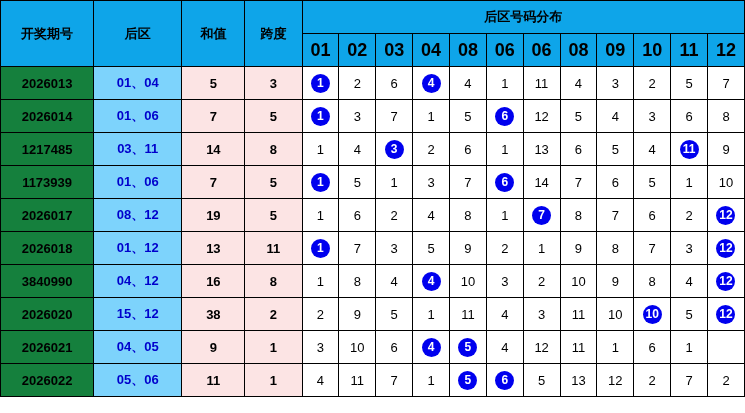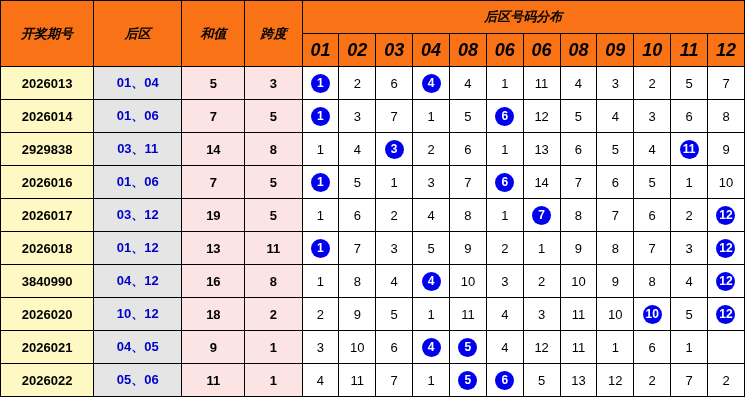--- a/index.html
+++ b/index.html
@@ -17,38 +17,37 @@
   table.lottery th, table.lottery td{
     border:1px solid #000000;
     text-align:center;
     vertical-align:middle;
     font-size:13px;
     padding:0;
     height:33px;
     box-sizing:border-box;
   }
   thead th{
-    background:#f97316;
+    background:#0ea5e9;
     font-weight:bold;
     font-size:14px;
     color:#000;
-    font-style:italic;
   }
   thead th.sub{
     font-size:18px;
     font-weight:bold;
   }
   td.period{
-    background:#fef9c3;
+    background:#15803d;
     font-weight:bold;
     font-size:13px;
     margin-left:32px;
   }
   td.houqu{
-    background:#e5e5e5;
+    background:#7dd3fc;
     color:#0000cc;
     font-weight:bold;
     font-size:13px;
   }
   td.hezhi{
     background:#fce4e4;
     font-weight:bold;
   }
   td.kuadu{
     background:#fce4e4;
@@ -151,58 +150,58 @@
         <td class="num">5</td>
         <td class="num"><span class="ball">6</span></td>
         <td class="num">12</td>
         <td class="num">5</td>
         <td class="num">4</td>
         <td class="num">3</td>
         <td class="num">6</td>
         <td class="num">8</td>
       </tr>
       <tr>
-        <td class="period">2929838</td>
+        <td class="period">1217485</td>
         <td class="houqu">03、11</td>
         <td class="hezhi">14</td>
         <td class="kuadu">8</td>
         <td class="num">1</td>
         <td class="num">4</td>
         <td class="num"><span class="ball">3</span></td>
         <td class="num">2</td>
         <td class="num">6</td>
         <td class="num">1</td>
         <td class="num">13</td>
         <td class="num">6</td>
         <td class="num">5</td>
         <td class="num">4</td>
         <td class="num"><span class="ball">11</span></td>
         <td class="num">9</td>
       </tr>
       <tr>
-        <td class="period">2026016</td>
+        <td class="period">1173939</td>
         <td class="houqu">01、06</td>
         <td class="hezhi">7</td>
         <td class="kuadu">5</td>
         <td class="num"><span class="ball">1</span></td>
         <td class="num">5</td>
         <td class="num">1</td>
         <td class="num">3</td>
         <td class="num">7</td>
         <td class="num"><span class="ball">6</span></td>
         <td class="num">14</td>
         <td class="num">7</td>
         <td class="num">6</td>
         <td class="num">5</td>
         <td class="num">1</td>
         <td class="num">10</td>
       </tr>
       <tr>
         <td class="period">2026017</td>
-        <td class="houqu">03、12</td>
+        <td class="houqu">08、12</td>
         <td class="hezhi">19</td>
         <td class="kuadu">5</td>
         <td class="num">1</td>
         <td class="num">6</td>
         <td class="num">2</td>
         <td class="num">4</td>
         <td class="num">8</td>
         <td class="num">1</td>
         <td class="num"><span class="ball">7</span></td>
         <td class="num">8</td>
@@ -242,22 +241,22 @@
         <td class="num">3</td>
         <td class="num">2</td>
         <td class="num">10</td>
         <td class="num">9</td>
         <td class="num">8</td>
         <td class="num">4</td>
         <td class="num"><span class="ball">12</span></td>
       </tr>
       <tr>
         <td class="period">2026020</td>
-        <td class="houqu">10、12</td>
-        <td class="hezhi">18</td>
+        <td class="houqu">15、12</td>
+        <td class="hezhi">38</td>
         <td class="kuadu">2</td>
         <td class="num">2</td>
         <td class="num">9</td>
         <td class="num">5</td>
         <td class="num">1</td>
         <td class="num">11</td>
         <td class="num">4</td>
         <td class="num">3</td>
         <td class="num">11</td>
         <td class="num">10</td>

